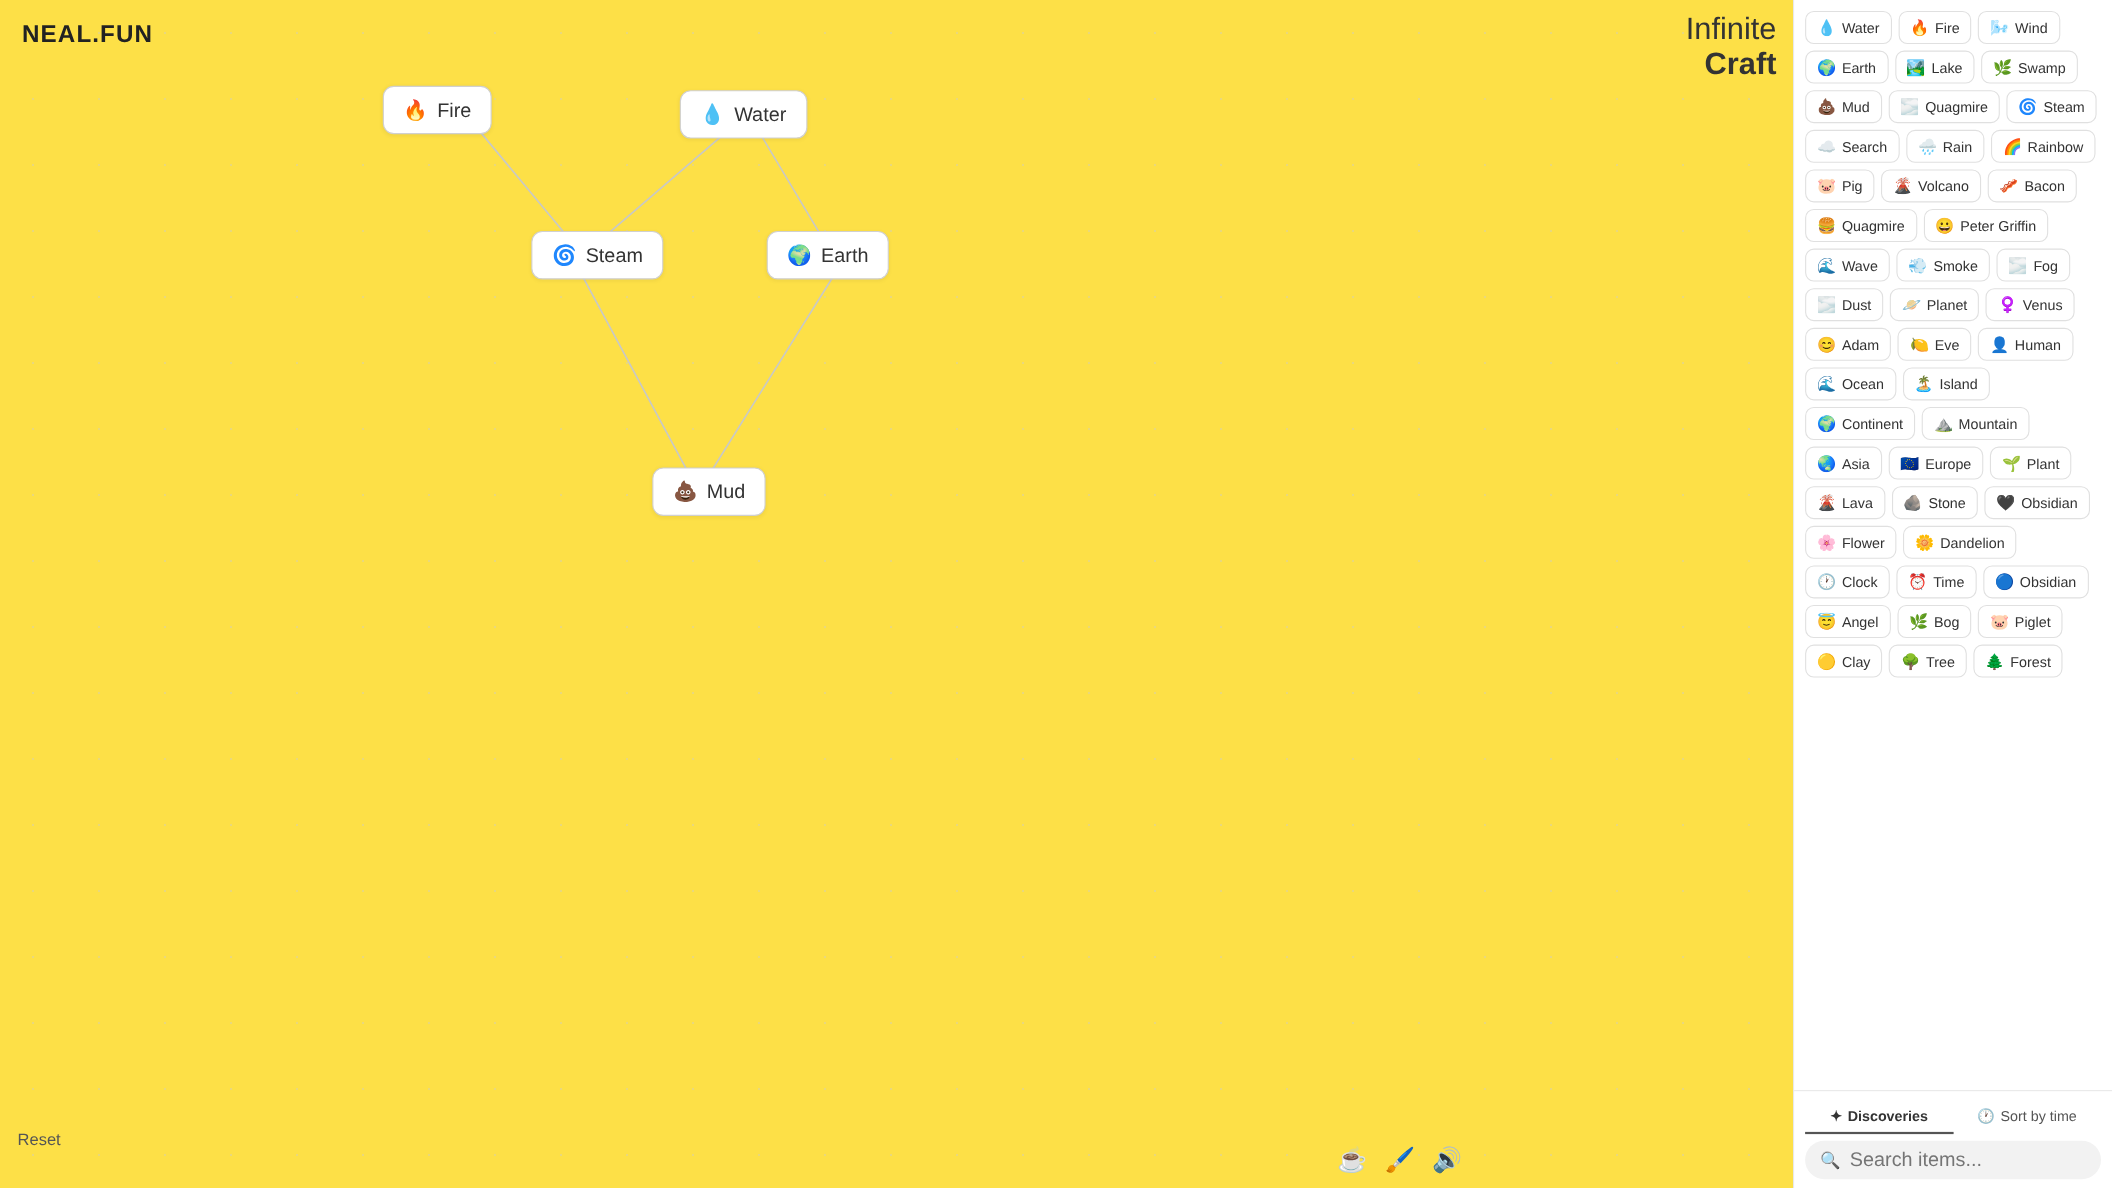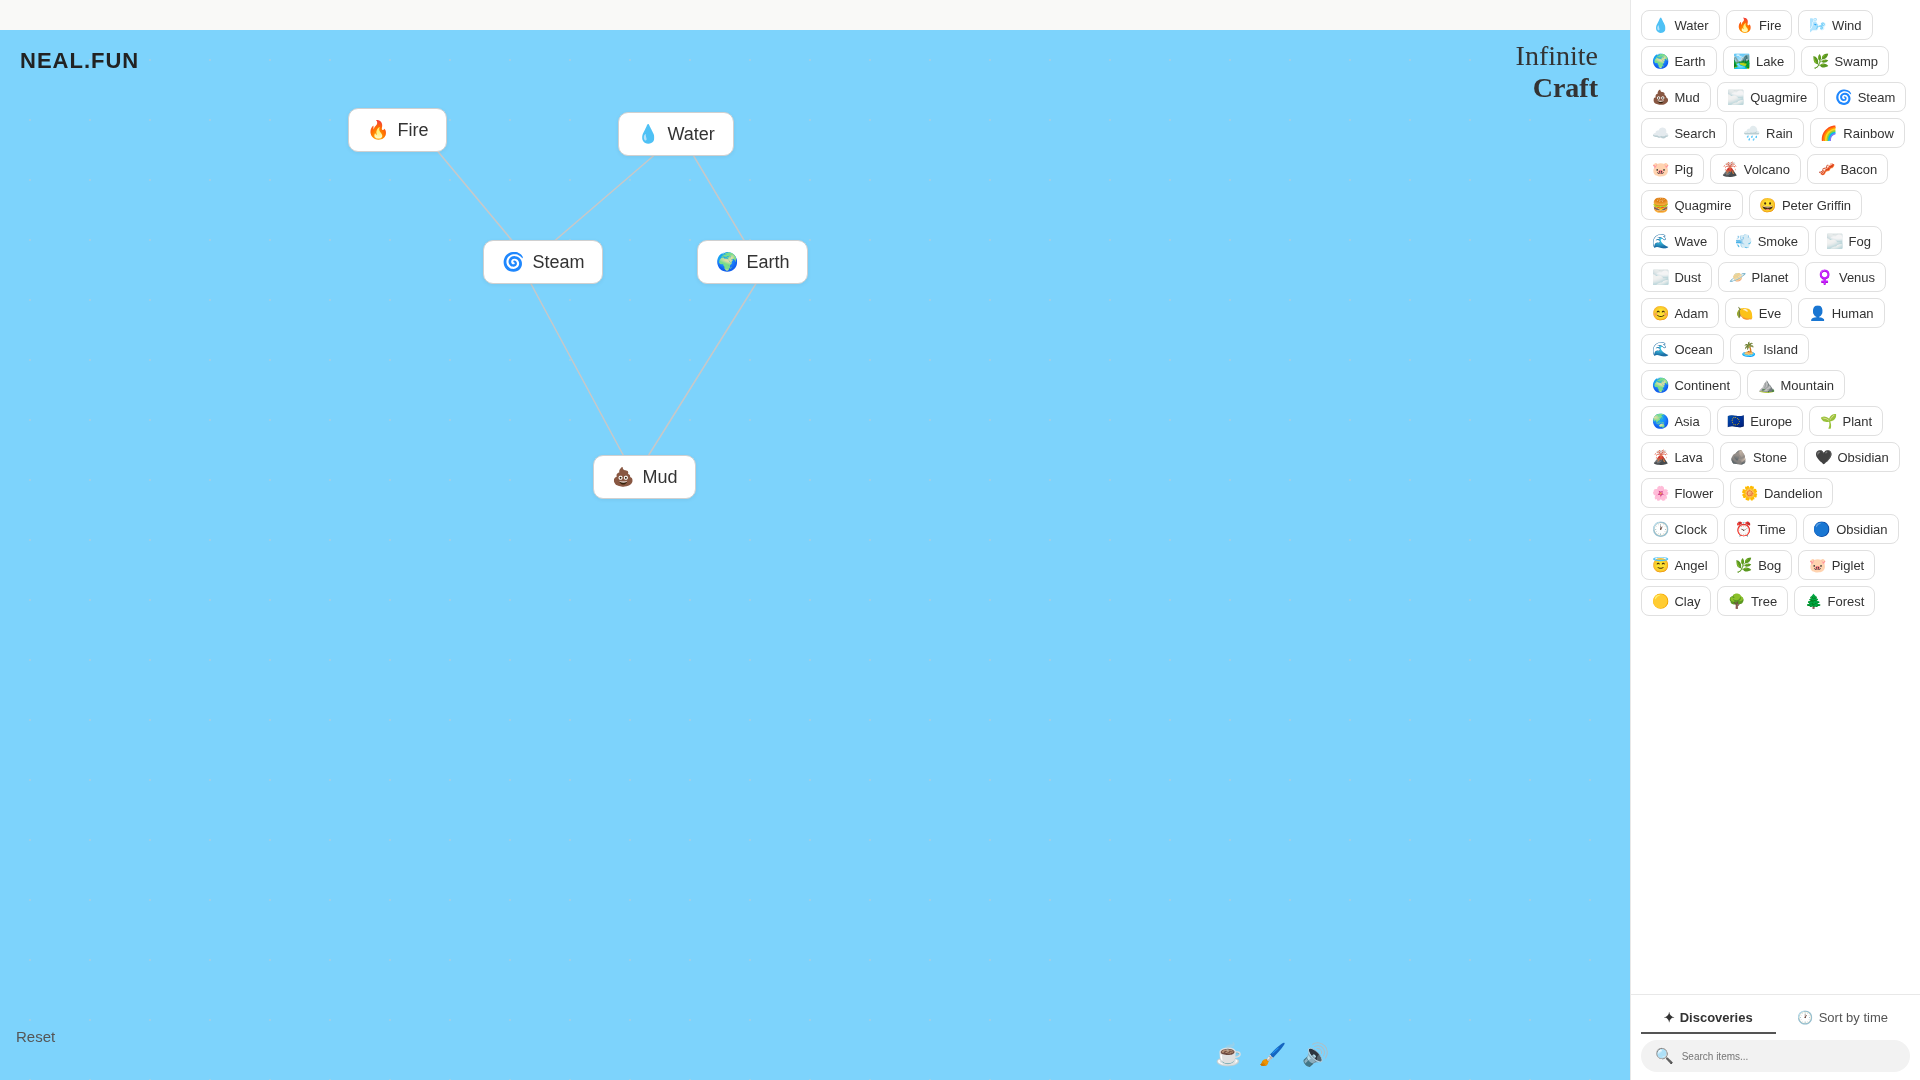--- a/index.html
+++ b/index.html
@@ -4,23 +4,22 @@
   <style>
     * { margin: 0; padding: 0; box-sizing: border-box; }
     body { font-family: -apple-system, BlinkMacSystemFont, 'Segoe UI', sans-serif; background: #f9f9f7; width: 1920px; height: 1080px; overflow: hidden; display: flex; flex-direction: column; }
 
     #app { display: flex; width: 1920px; height: 1080px; position: relative; }
 
     
     #canvas-area {
       flex: 1;
       position: relative;
-      background: #7dd3fc;
+      background: #fde047;
       overflow: hidden;
-      margin-top: 30px;
     }
 
     
     #canvas-area::before {
       content: '';
       position: absolute;
       inset: 0;
       background-image: radial-gradient(circle, #ccc 1px, transparent 1px);
       background-size: 60px 60px;
       opacity: 0.4;
@@ -35,28 +34,27 @@
       font-weight: 700;
       letter-spacing: 1px;
       color: #222;
       z-index: 10;
     }
 
     
     #title {
       position: absolute;
       top: 10px;
-      right: 32px;
+      right: 15px;
       text-align: right;
       font-size: 28px;
       font-weight: 300;
       color: #333;
       line-height: 1.15;
       z-index: 10;
-      font-family: Liberation Serif, serif;
     }
     #title span { display: block; }
     #title .craft { font-weight: 700; text-align: right; }
 
     
     #lines-svg {
       position: absolute;
       top: 0; left: 0;
       width: 100%; height: 100%;
       pointer-events: none;
@@ -191,21 +189,21 @@
       align-items: center;
       background: #f2f2f2;
       border-radius: 20px;
       padding: 7px 14px;
       gap: 8px;
     }
     #search-bar input {
       background: none;
       border: none;
       outline: none;
-      font-size: 10px;
+      font-size: 18px;
       color: #8b5cf6;
       flex: 1;
       font-family: inherit;
     }
     .search-icon-svg { color: #aaa; font-size: 15px; }
   </style>
 </head>
 <body>
 
 <div id="app">

